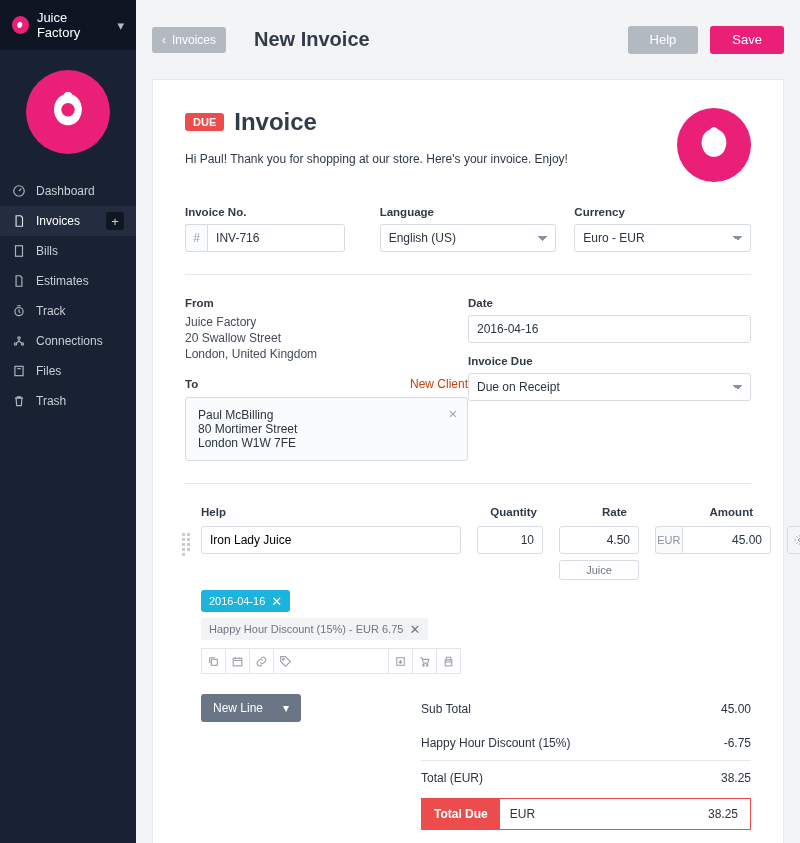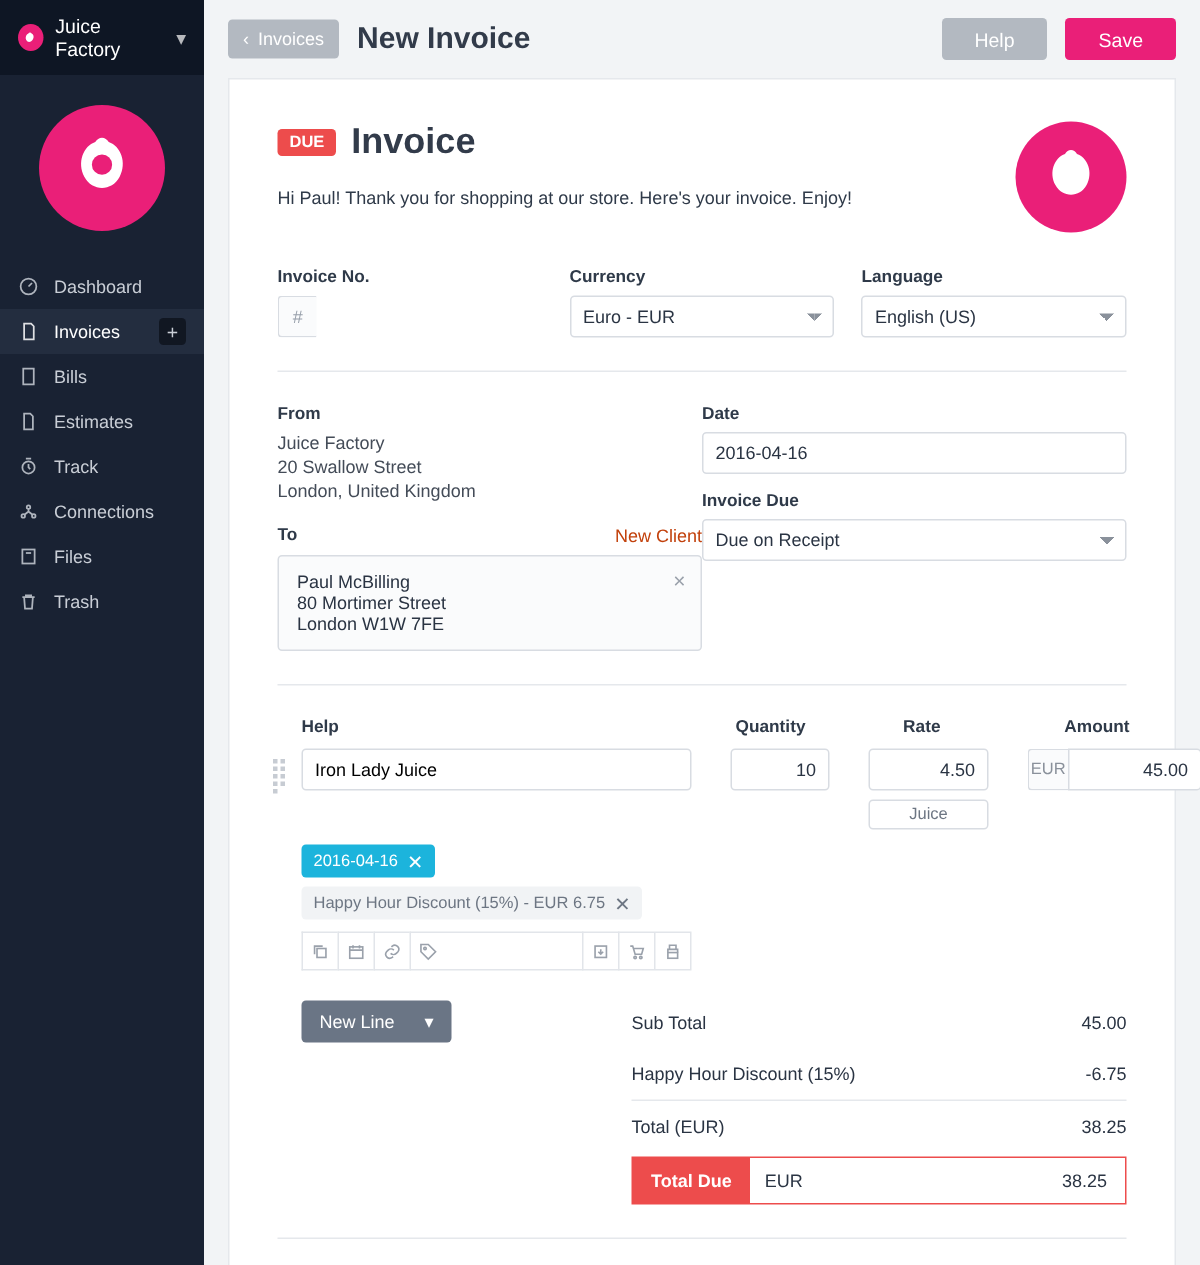--- a/index.html
+++ b/index.html
@@ -30,21 +30,21 @@
   .logo-big svg{width:54px;height:54px;fill:#fff}
   .nav{margin-top:6px}
   .nav-item{display:flex;align-items:center;gap:10px;height:30px;padding:0 12px;color:#c9ced6;font-size:12px;cursor:pointer}
   .nav-item .ico{width:14px;height:14px;display:flex;align-items:center;justify-content:center;opacity:.85}
   .nav-item.active{background:var(--dark2);color:#fff}
   .nav-item .plus{margin-left:auto;width:18px;height:18px;border-radius:3px;background:#111722;color:#c9ced6;display:flex;align-items:center;justify-content:center;font-size:13px;line-height:1}
   
   .main{flex:1;display:flex;flex-direction:column;min-width:0}
   .topbar{display:flex;align-items:center;gap:12px;padding:12px 16px}
   .back-btn{background:#b3b9c1;color:#fff;border-radius:3px;height:26px;display:flex;align-items:center;padding:0 10px;font-size:12px;gap:6px;cursor:pointer}
-  .topbar h1{margin:0;font-size:20px;font-weight:600;color:#323b4a}
+  .topbar h1{margin:16px;font-size:20px;font-weight:600;color:#323b4a}
   .topbar-spacer{flex:1}
   .btn{height:28px;padding:0 22px;border-radius:3px;display:inline-flex;align-items:center;justify-content:center;font-size:13px;cursor:pointer;border:none}
   .btn-help{background:#b3b9c1;color:#fff}
   .btn-save{background:var(--pink);color:#fff}
   
   .card{background:#fff;border:1px solid var(--line);min-height:780px;padding:28px 32px 20px}
   .doc-head{display:flex;align-items:flex-start;gap:16px}
   .doc-head-left{flex:1}
   .title-row{display:flex;align-items:center;gap:10px}
   .badge{background:var(--red);color:#fff;font-weight:700;font-size:11px;padding:3px 8px;border-radius:3px}
@@ -65,21 +65,21 @@
   .two-col{display:grid;grid-template-columns:1fr 1fr;}
   .from-block p{margin:2px 0;font-size:12px;color:#444c58}
   .to-head{display:flex;justify-content:space-between;align-items:center;margin-bottom:6px;margin-top:16px}
   .link{color:#c2410c;font-size:12px;cursor:pointer}
   .to-card{border:1px solid #d8dce2;border-radius:3px;background:#fafbfc;padding:10px 12px;position:relative}
   .to-card .x{position:absolute;right:10px;top:8px;color:#9aa1ab;cursor:pointer;font-size:14px}
   .right-stack .field+.field{margin-top:12px}
   
   .line-header{display:grid;grid-template-columns:260px 66px 80px 116px 34px;column-gap:10px;align-items:end;font-size:11.5px;font-weight:600;color:#2f3a49;margin-top:8px;padding:0 0 8px 16px}
   .line-header :nth-child(2),.line-header :nth-child(3),.line-header :nth-child(4){text-align:right}
-  .line-row{display:grid;grid-template-columns:260px 66px 80px 116px 34px;column-gap:26px;align-items:start;padding-left:16px;position:relative}
+  .line-row{display:grid;grid-template-columns:260px 66px 80px 116px 34px;column-gap:16px;align-items:start;padding-left:16px;position:relative}
   .drag{position:absolute;left:-4px;top:6px;width:14px;height:14px}
   .drag span{display:block;width:3px;height:3px;background:#c7ccd3;float:left;margin:1px}
   .name-field{border:1px solid #d8dce2;border-radius:3px;height:28px;padding:0 8px;font:inherit}
   .input.small{text-align:right}
   .amt-group{display:flex}
   .amt-prefix{width:36px;height:28px;border:1px solid #d8dce2;border-right:none;border-radius:3px 0 0 3px;display:flex;align-items:center;justify-content:center;color:#8a919b;font-size:11px;background:#fafbfc}
   .amt-group .input{border-radius:0 3px 3px 0}
   .gear{width:34px;height:28px;border:1px solid #d8dce2;border-radius:3px;display:flex;align-items:center;justify-content:center;color:#8a919b;cursor:pointer;gap:2px}
   .unit-chip{grid-column:3;margin-top:6px;height:20px;border:1px solid #d8dce2;border-radius:3px;display:flex;align-items:center;justify-content:center;font-size:11px;color:#6d7683}
   .tags{grid-column:1;margin-top:10px;display:flex;gap:6px;flex-wrap:wrap}
@@ -230,29 +230,30 @@
               </svg>
           </div>
         </div>
 
         
         <div class="grid">
           <div>
             <label class="fl">Invoice No.</label>
             <div class="inv-group">
               <span class="inv-prefix">#</span>
-            </div>
+              <input class="input" value="INV-716" style="">
+            </div>
+          </div>
+          <div>
+            <label class="fl">Language</label>
+            <select class="select"><option>English (US)</option></select>
           </div>
           <div>
             <label class="fl">Currency</label>
             <select class="select"><option>Euro - EUR</option></select>
-          </div>
-          <div>
-            <label class="fl">Language</label>
-            <select class="select"><option>English (US)</option></select>
           </div>
         </div>
 
         <div class="hr"></div>
 
         
         <div class="two-col">
           <div>
             <div class="from-block">
               <label class="fl">From</label>

